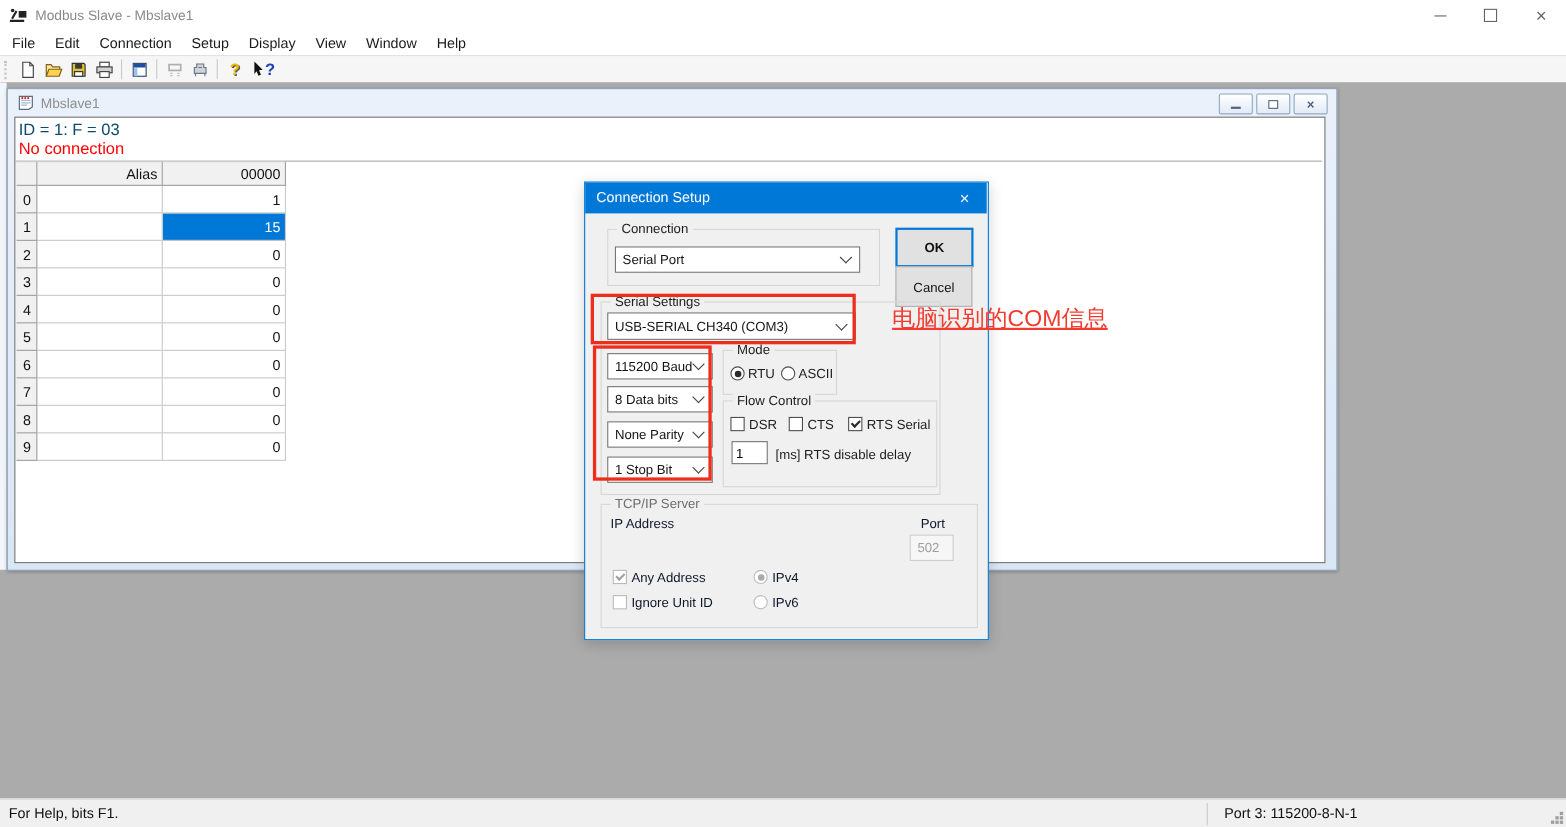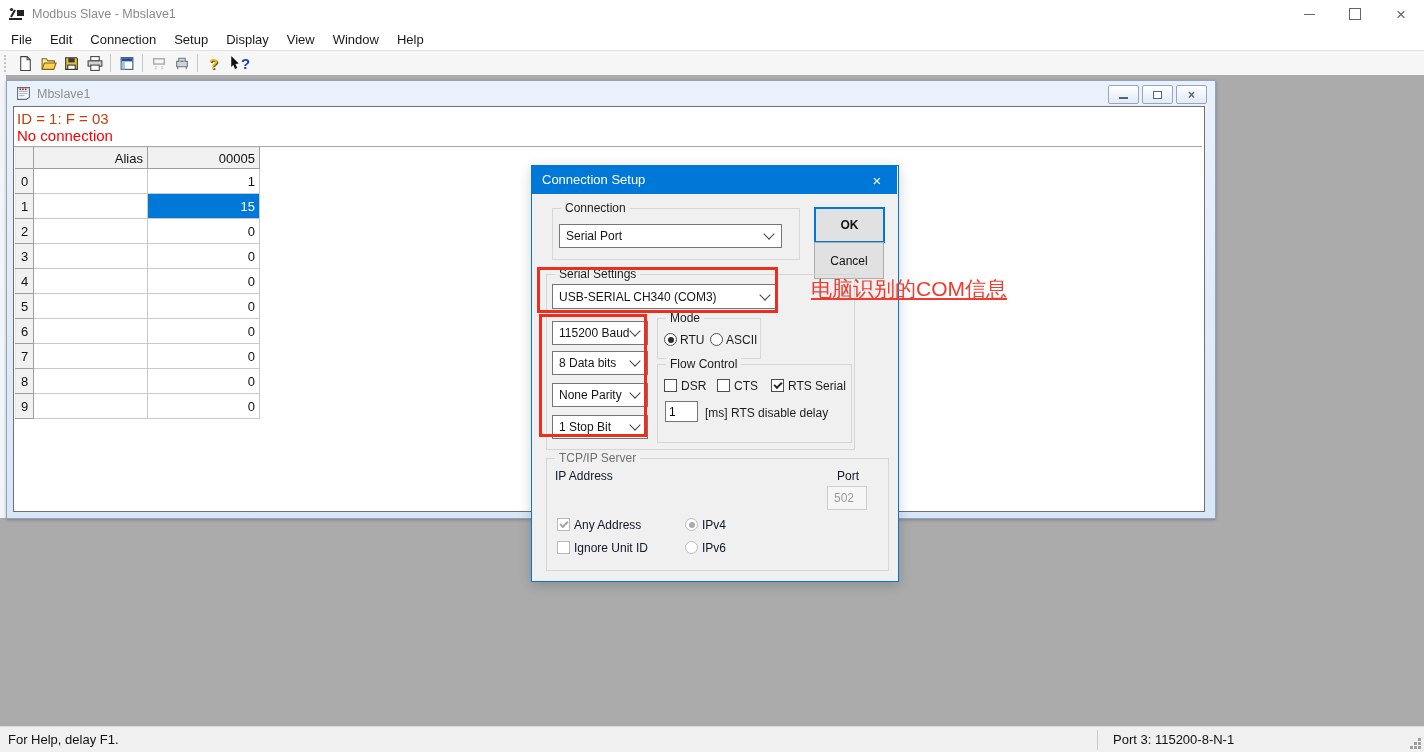--- a/index.html
+++ b/index.html
@@ -32,21 +32,21 @@
   .child{left:6px;top:80px;width:1208px;height:437px;background:linear-gradient(#eaf1fb,#d9e6f6);
          border:1px solid #90a5bd;box-shadow:0 1px 3px rgba(0,0,0,.25);}
   .child-icon{left:9px;top:5px;}
   .child-title{left:30px;top:6px;font-size:12.5px;color:#8f8f8f;}
   .cbtn{top:4px;width:29px;height:17px;background:linear-gradient(#ffffff,#e1eaf6);
         border:1px solid #93a7c0;border-radius:2px;display:flex;align-items:center;justify-content:center;}
   .g-min2{width:9px;height:2px;background:#51647d;margin-top:7px;}
   .g-restore{width:7px;height:6px;border:1px solid #51647d;background:#fff;}
   .g-close2{font-size:12px;font-weight:bold;color:#51647d;line-height:12px;}
   .child-content{left:13px;top:106px;width:1190px;height:404px;background:#fff;border:1px solid #707070;overflow:hidden;}
-  .doc-line1{left:3px;top:3px;font-size:15px;color:#c2410c;}
+  .doc-line1{left:3px;top:3px;font-size:15px;color:#0c4a6e;}
   .doc-line2{left:3px;top:20px;font-size:15px;color:#fe0000;}
   .doc-sep{left:0;top:39px;width:1188px;height:0;border-top:1px solid #a8a8a8;}
   .gridwrap{left:1px;top:40px;}
   .grid{border-collapse:collapse;table-layout:fixed;}
   .grid th{height:20px;background:#f1f1f1;font-weight:400;font-size:13px;text-align:right;padding:0 4px;
            border:1px solid #9e9e9e;border-top-color:#e6e6e6;border-left-color:#e6e6e6;}
   .grid th.corner{width:17px;padding:0;}
   .grid th.h-alias{width:105px;}
   .grid th.h-val{width:103px;}
   .grid td{height:24px;font-size:13px;padding:0 4px;border-right:1px solid #c9c9c9;border-bottom:1px solid #c9c9c9;background:#fff;}
@@ -224,21 +224,21 @@
     <div class="abs child-content" style="left:6px;top:25px;">
       <div class="abs doc-line1">ID = 1: F = 03</div>
       <div class="abs doc-line2">No connection</div>
       <div class="abs doc-sep"></div>
       <div class="abs gridwrap">
         <table class="grid">
           <thead>
             <tr>
               <th class="corner"></th>
               <th class="h-alias">Alias</th>
-              <th class="h-val">00005</th>
+              <th class="h-val">00000</th>
             </tr>
           </thead>
           <tbody>
               <tr>
                 <td class="rowhdr">0</td>
                 <td class="alias"></td>
                 <td class="val">1</td>
               </tr>
               <tr>
                 <td class="rowhdr">1</td>
@@ -369,19 +369,19 @@
         </div>
       </div>
     </div>
   </div>
 
   <div class="redbox" style="left:537px;top:267px;width:235px;height:40px;"></div>
   <div class="redbox" style="left:539px;top:314px;width:102px;height:117px;"></div>
   <div class="rednote" style="left:811px;top:275px;">电脑识别的COM信息</div>
 
   <div class="abs statusbar">
-    <span class="abs sb-left">For Help, delay F1.</span>
+    <span class="abs sb-left">For Help, bits F1.</span>
     <span class="abs sb-sep"></span>
     <span class="abs sb-right">Port 3: 115200-8-N-1</span>
     <span class="abs grip"></span>
   </div>
 
 </div>
 
 </body></html>

